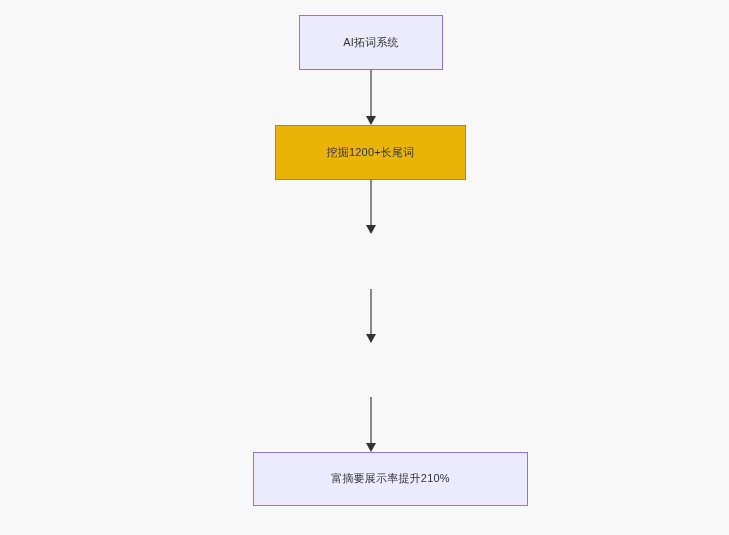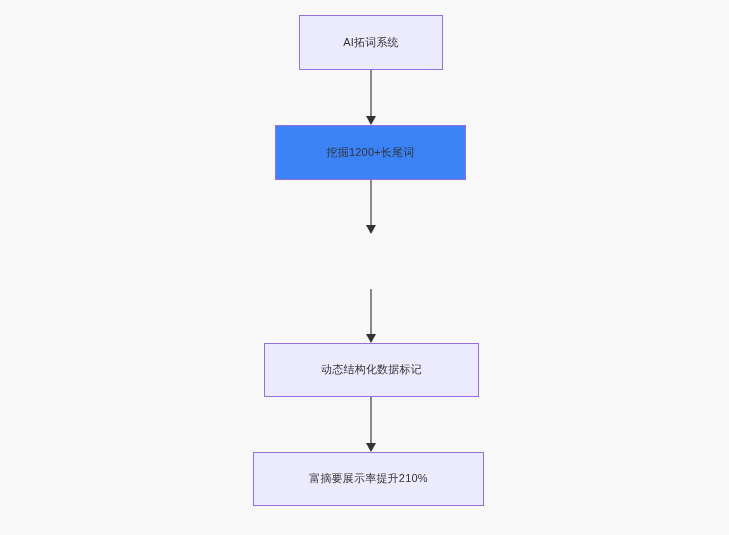--- a/index.html
+++ b/index.html
@@ -53,30 +53,27 @@
 </style>
 </head>
 <body>
 
 <div id="flowchart-canvas">
 
   <div class="flow-node" id="node-1" style="left: 299px; top: 15px; width: 144px; height: 55px; background: rgb(236, 234, 253); border-color: rgb(147, 112, 219); color: rgb(51, 51, 51);">
     <span class="flow-node-label">AI拓词系统</span>
   </div>
 
-  <div class="flow-node" id="node-2" style="left: 275px; top: 125px; width: 191px; height: 55px; background: #3b82f6; border-color: rgb(147, 112, 219); color: rgb(51, 51, 51);">
+  <div class="flow-node" id="node-2" style="left: 275px; top: 125px; width: 191px; height: 55px; background: #eab308; border-color: rgb(147, 112, 219); color: rgb(51, 51, 51);">
     <span class="flow-node-label">挖掘1200+长尾词</span>
   </div>
 
 
-  <div class="flow-node" id="node-4" style="left: 264px; top: 343px; width: 215px; height: 54px; background: rgb(236, 234, 253); border-color: rgb(147, 112, 219); color: rgb(51, 51, 51);">
-    <span class="flow-node-label">动态结构化数据标记</span>
-  </div>
 
-  <div class="flow-node" id="node-5" style="left: 253px; top: 452px; width: 231px; height: 54px; background: rgb(236, 234, 253); border-color: rgb(147, 112, 219); color: rgb(51, 51, 51);">
+  <div class="flow-node" id="node-5" style="left: 253px; top: 452px; width: 275px; height: 54px; background: rgb(236, 234, 253); border-color: rgb(147, 112, 219); color: rgb(51, 51, 51);">
     <span class="flow-node-label">富摘要展示率提升210%</span>
   </div>
 
   <svg class="flow-edge" id="edge-1" width="24" height="55" viewBox="0 0 24 55" style="left: 359px; top: 70px;">
       <line class="edge-line" x1="12" y1="0" x2="12" y2="47" stroke="#888888"></line>
       <polygon class="edge-arrowhead" points="7,46 17,46 12,55" fill="#333333"></polygon>
     </svg>
   <svg class="flow-edge" id="edge-2" width="24" height="54" viewBox="0 0 24 54" style="left: 359px; top: 180px;">
       <line class="edge-line" x1="12" y1="0" x2="12" y2="46" stroke="#888888"></line>
       <polygon class="edge-arrowhead" points="7,45 17,45 12,54" fill="#333333"></polygon>

